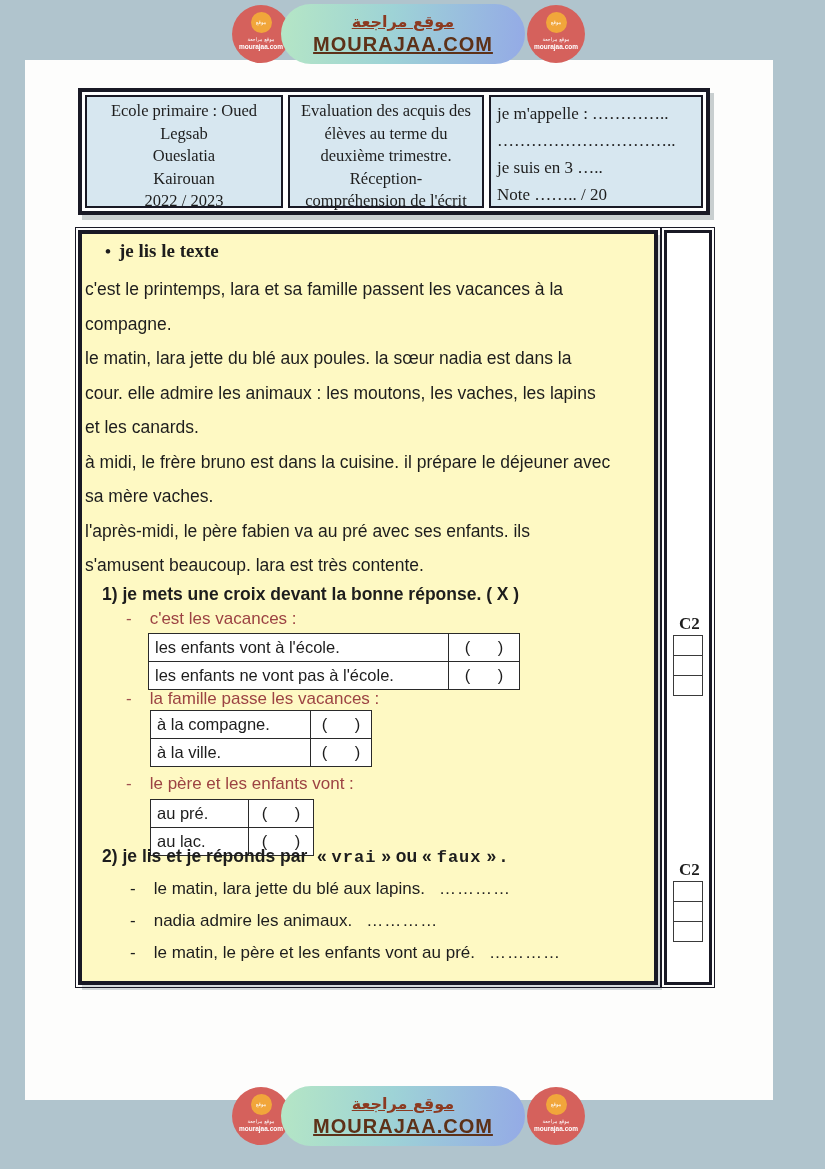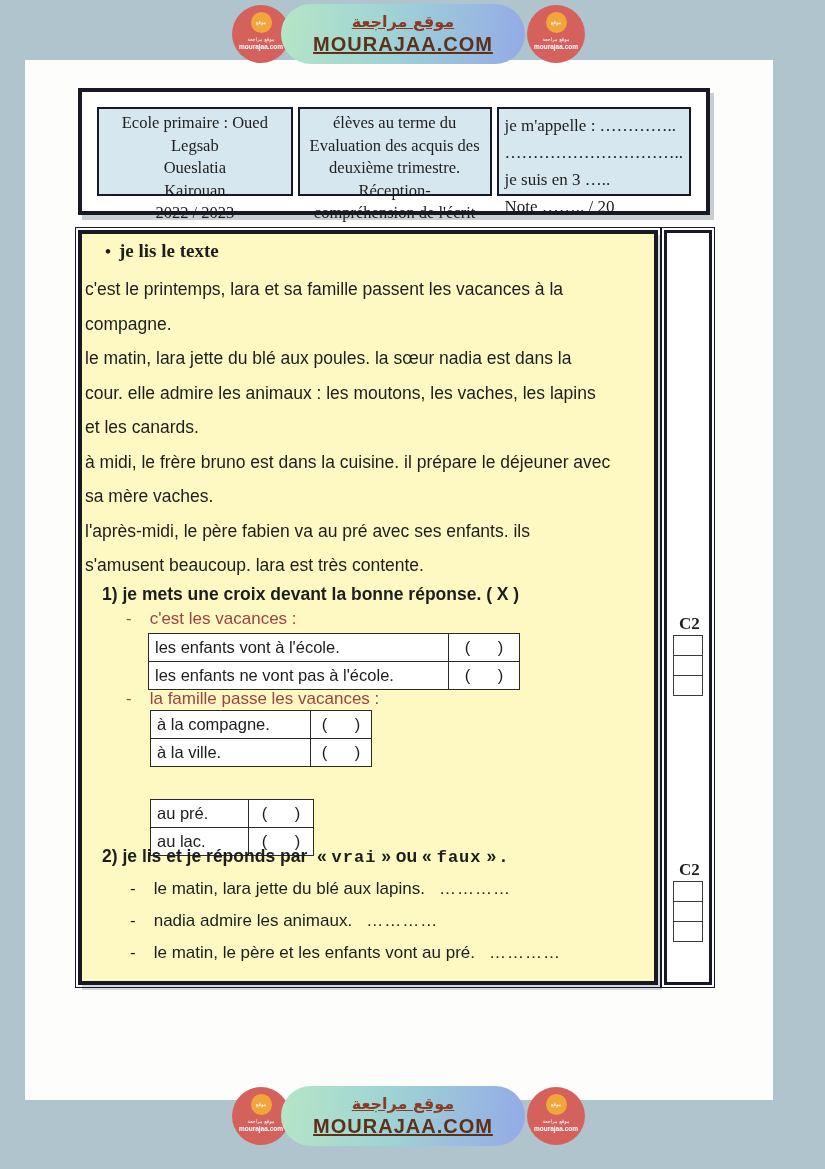--- a/index.html
+++ b/index.html
@@ -39,21 +39,21 @@
     width:21px; height:21px; border-radius:50%; background:#f1a63b;
     margin-top:7px; font-size:5px; line-height:21px; color:#fff;
     font-family:"DejaVu Sans", sans-serif; overflow:hidden;
   }
   .logo-line.ar { font-size:5px; line-height:7px; margin-top:3px; font-family:"DejaVu Sans", sans-serif; }
   .logo-line.en { font-size:6.5px; line-height:8px; font-weight:bold; }
 
   
   .header-table {
     position:absolute; left:78px; top:88px; width:632px; height:127px;
-    border:4px solid #191925; background:#fff; display:flex; gap:5px; padding:15px;
+    border:4px solid #191925; background:#fff; display:flex; gap:5px; padding:3px;
     box-shadow:4px 5px 0 rgba(138,150,156,0.45);
   }
   .hcell {
     border:2px solid #191925; background:#d7e7f0; height:100%;
     font-family:"Liberation Serif", serif; font-size:16.5px;
   }
   .hcell.school { width:198px; text-align:center; padding-top:3px; line-height:22.5px; }
   .hcell.eval   { width:196px; text-align:center; padding-top:3px; line-height:22.5px; }
   .hcell.student{ flex:1; text-align:left; padding:3px 6px; font-size:17px; line-height:27px; }
 
@@ -136,22 +136,22 @@
 
   <div class="header-table">
     <div class="hcell school">
       <div>Ecole primaire : Oued</div>
       <div>Legsab</div>
       <div>Oueslatia</div>
       <div>Kairouan</div>
       <div>2022 / 2023</div>
     </div>
     <div class="hcell eval">
+      <div>Evaluation des acquis des</div>
       <div>élèves au terme du</div>
-      <div>Evaluation des acquis des</div>
       <div>deuxième trimestre.</div>
       <div>Réception-</div>
       <div>compréhension de l'écrit</div>
     </div>
     <div class="hcell student">
       <div>je m'appelle : …………..</div>
       <div>…………………………..</div>
       <div>je suis en 3 …..</div>
       <div>Note  …….. / 20</div>
     </div>
@@ -198,20 +198,23 @@
       <div class="opt-row">
         <div class="opt-text">à la compagne.</div>
         <div class="opt-bracket">(      )</div>
       </div>
       <div class="opt-row">
         <div class="opt-text">à la ville.</div>
         <div class="opt-bracket">(      )</div>
       </div>
     </div>
 
+    <div class="sub sub3">
+      <span class="dash">-</span><span>le père et les enfants vont :</span>
+    </div>
     <div class="opt-table t3">
       <div class="opt-row">
         <div class="opt-text">au pré.</div>
         <div class="opt-bracket">(      )</div>
       </div>
       <div class="opt-row">
         <div class="opt-text">au lac.</div>
         <div class="opt-bracket">(      )</div>
       </div>
     </div>

